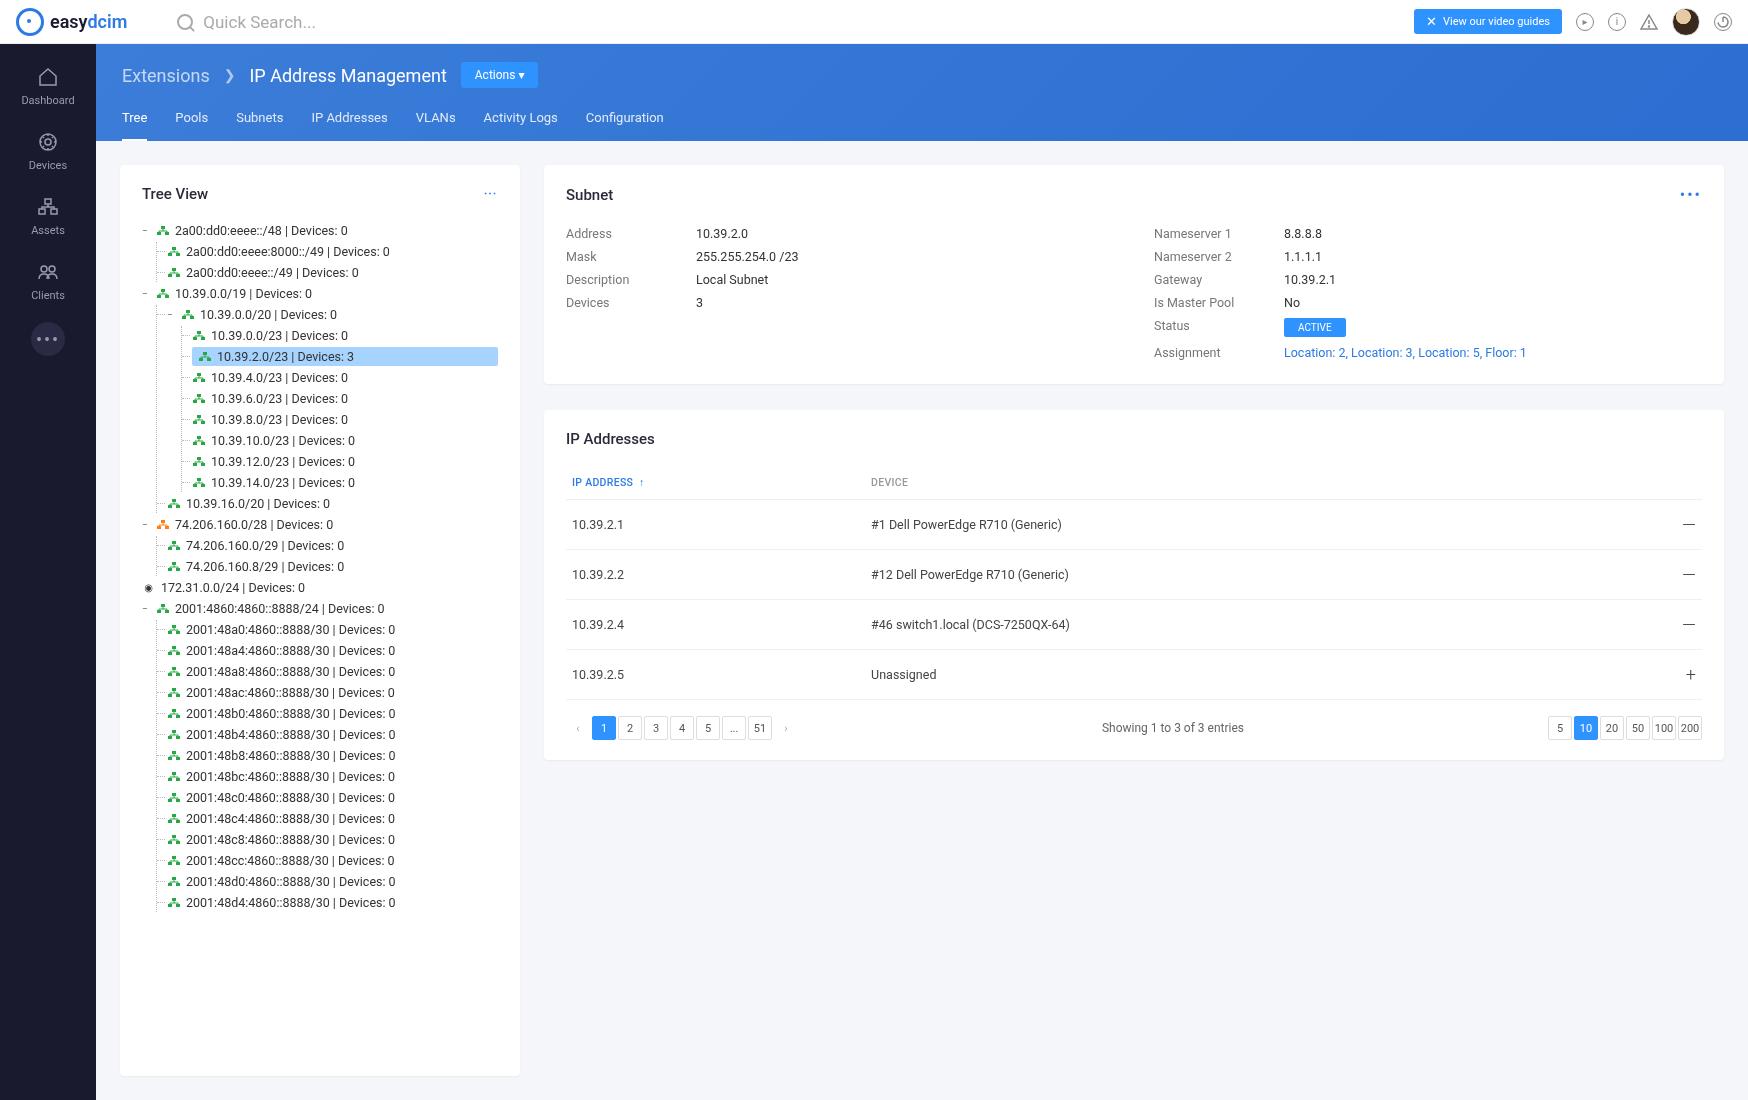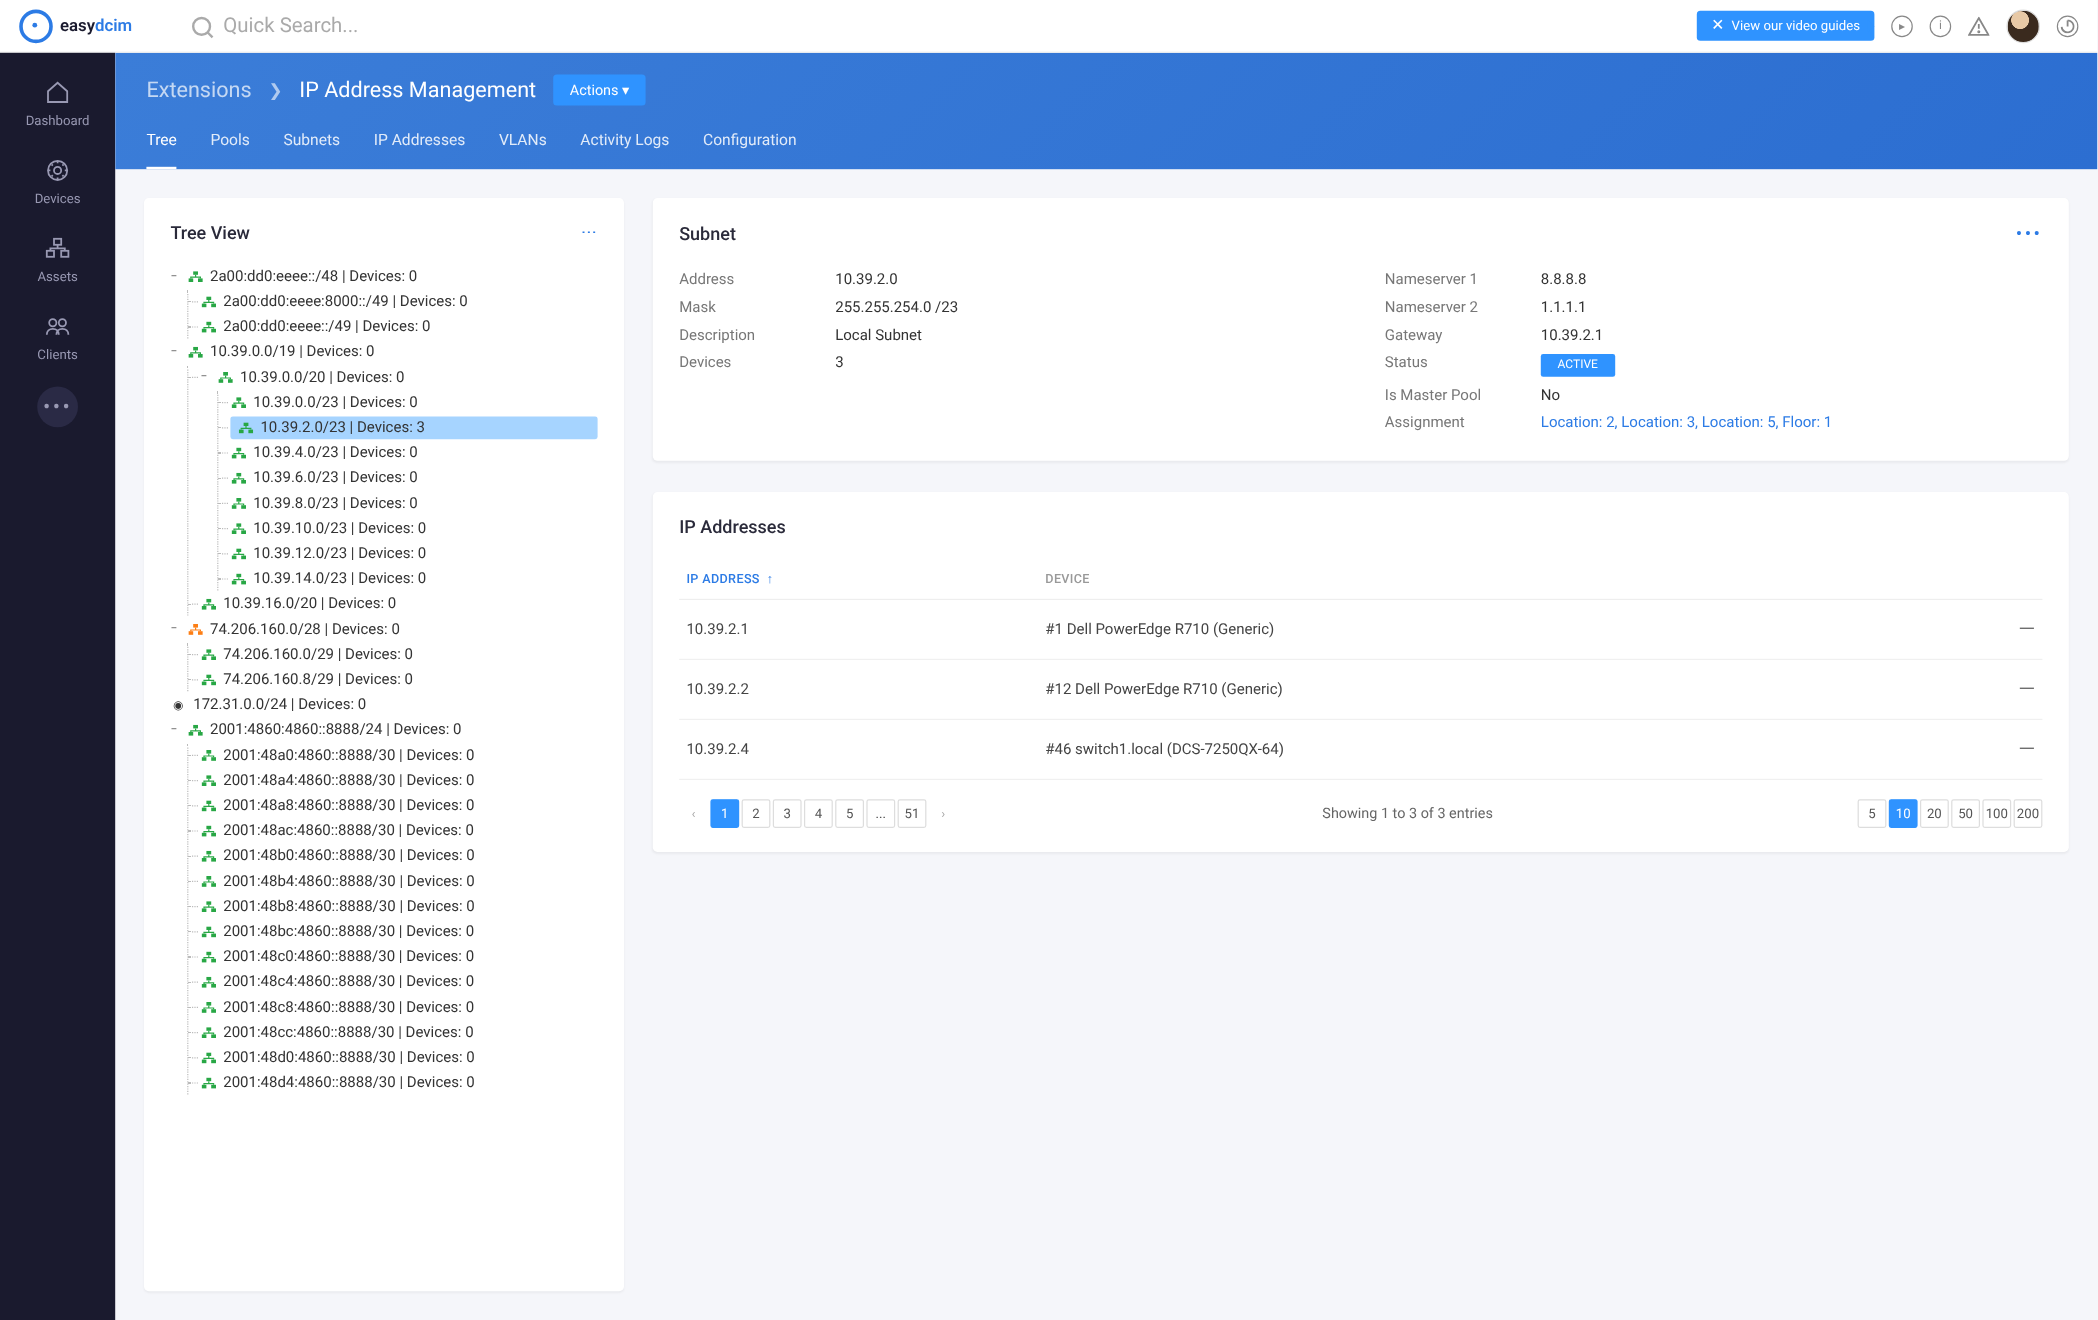--- a/index.html
+++ b/index.html
@@ -1,21 +1,21 @@
 <!DOCTYPE html>
 <html><head>
 <meta charset="utf-8">
 <style>
 * { margin:0; padding:0; box-sizing:border-box; font-family:-apple-system,BlinkMacSystemFont,"Segoe UI",Roboto,sans-serif; }
 body { background:#f5f6fa; }
 .top-bar { height:44px; background:#fff; display:flex; align-items:center; padding:0 16px; border-bottom:1px solid #eee; }
 .logo { display:flex; align-items:center; gap:6px; margin-right:50px; }
 .logo-icon { width:28px; height:28px; border:3px solid #2c7be5; border-radius:50%; position:relative; }
 .logo-icon::after { content:""; position:absolute; width:4px; height:4px; background:#2c7be5; border-radius:50%; top:8px; left:8px; }
-.logo-text { font-size:14px; font-weight:600; }
+.logo-text { font-size:18px; font-weight:600; }
 .logo-text .easy { color:#1a1a2e; } .logo-text .dcim { color:#2c7be5; }
 .search-bar { display:flex; align-items:center; gap:10px; color:#aaa; font-size:17px; }
 .search-icon { width:16px; height:16px; border:2px solid #aaa; border-radius:50%; position:relative; }
 .search-icon::after { content:""; position:absolute; width:2px; height:6px; background:#aaa; transform:rotate(-45deg); bottom:-4px; right:-2px; }
 .top-actions { margin-left:auto; display:flex; align-items:center; gap:14px; }
 .video-badge { background:#2f93ff; color:#fff; padding:6px 12px; font-size:11px; border-radius:3px; display:flex; align-items:center; gap:6px; position:relative; }
 .video-badge::after { content:""; position:absolute; right:-6px; top:50%; transform:translateY(-50%); border:6px solid transparent; border-left-color:#2f93ff; }
 .hdr-ico { width:18px; height:18px; border:1.5px solid #888; border-radius:50%; display:flex; align-items:center; justify-content:center; font-size:10px; color:#888; cursor:pointer; }
 .avatar { width:28px; height:28px; border-radius:50%; background:radial-gradient(circle at 40% 30%,#e8c9a6 30%,#3a2a1e 32%); border:1px solid #ddd; }
 .layout { display:flex; height:calc(100vh - 44px); }
@@ -634,26 +634,26 @@
                 </div>
                 <div class="detail-row">
                   <span class="detail-label">Nameserver 2</span>
                   <span class="detail-value">1.1.1.1</span>
                 </div>
                 <div class="detail-row">
                   <span class="detail-label">Gateway</span>
                   <span class="detail-value">10.39.2.1</span>
                 </div>
                 <div class="detail-row">
+                  <span class="detail-label">Is Master Pool</span>
+                  <span class="detail-value">No</span>
+                </div>
+                <div class="detail-row">
                   <span class="detail-label">Status</span>
                   <span class="detail-value"><span class="badge-active">ACTIVE</span></span>
-                </div>
-                <div class="detail-row">
-                  <span class="detail-label">Is Master Pool</span>
-                  <span class="detail-value">No</span>
                 </div>
                 <div class="detail-row">
                   <span class="detail-label">Assignment</span>
                   <span class="detail-value link">Location: 2, Location: 3, Location: 5, Floor: 1</span>
                 </div>
               </div>
             </div>
         </div>
 
         <div class="card">
@@ -677,20 +677,25 @@
                 <tr>
                   <td>10.39.2.2</td>
                   <td>#12 Dell PowerEdge R710 (Generic)</td>
                   <td class="row-action">—</td>
                 </tr>
                 <tr>
                   <td>10.39.2.4</td>
                   <td>#46 switch1.local (DCS-7250QX-64)</td>
                   <td class="row-action">—</td>
                 </tr>
+                <tr>
+                  <td>10.39.2.5</td>
+                  <td>Unassigned</td>
+                  <td class="row-action">+</td>
+                </tr>
               </tbody>
           </table>
           <div class="table-footer">
             <div class="pager" id="pager-left">
                 <span class="pg-btn arrow">‹</span>
                 <span class="pg-btn active">1</span>
                 <span class="pg-btn">2</span>
                 <span class="pg-btn">3</span>
                 <span class="pg-btn">4</span>
                 <span class="pg-btn">5</span>

